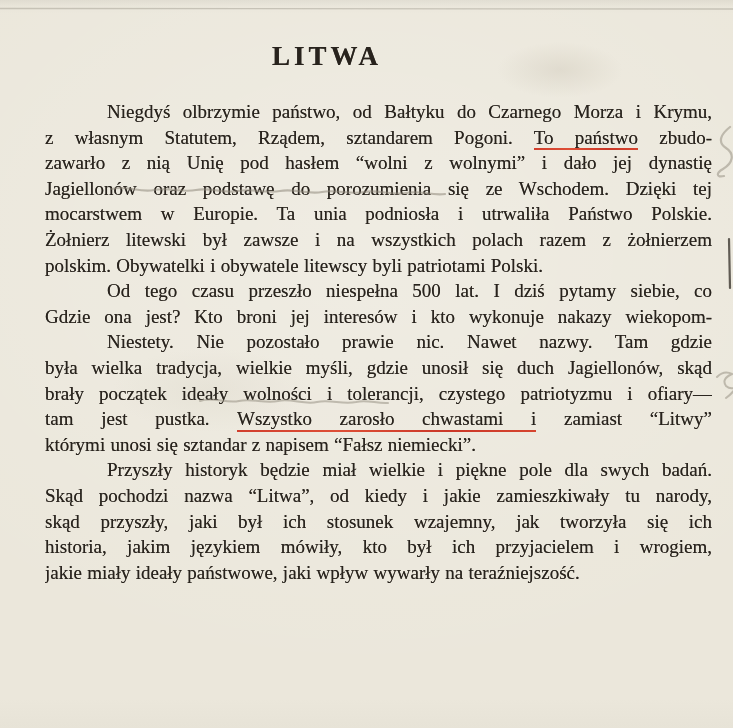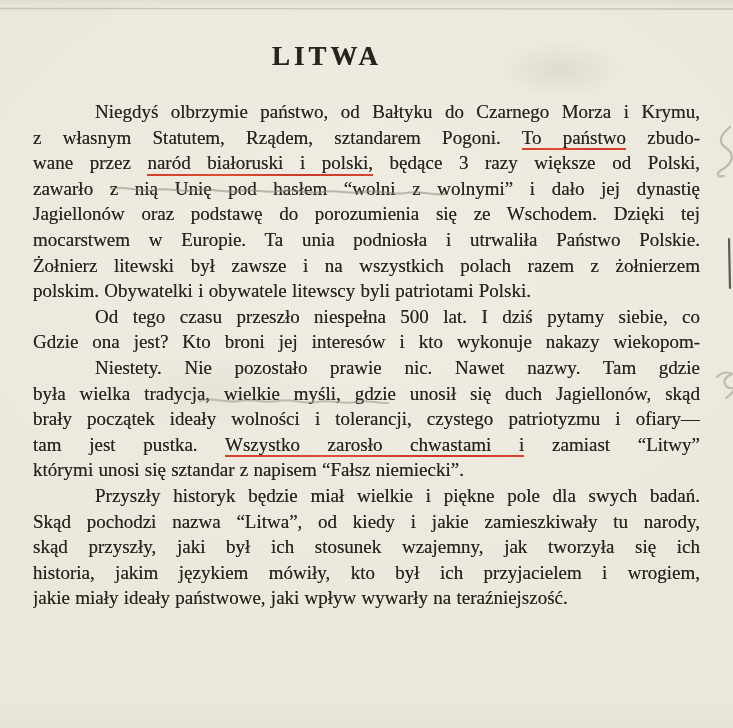--- a/index.html
+++ b/index.html
@@ -23,21 +23,21 @@
       linear-gradient(180deg,#dfdbcf 0px,#e9e5d9 7px,var(--paper) 14px,var(--paper) 96%,#e7e3d7 100%);
     color:var(--ink);
   }
   .title{
     position:absolute;top:41px;left:0;width:654px;
     text-align:center;font-size:27px;font-weight:700;letter-spacing:4px;
     line-height:30px;
     text-shadow:0 0 .5px rgba(35,30,24,.75);
   }
   .text-block{
-    position:absolute;left:33px;top:99px;width:667px;
+    position:absolute;left:45px;top:99px;width:667px;
     font-size:19px;line-height:var(--lh);
     text-shadow:0 0 .45px rgba(40,34,27,.65);
   }
   .line{
     height:var(--lh);overflow:hidden;
     text-align:justify;text-align-last:justify;
     word-spacing:.5px;
   }
   .line.indent{text-indent:62px;}
   .line.last{text-align-last:left;}
@@ -58,21 +58,20 @@
 
 <div class="page">
 
   <div class="title">LITWA</div>
 
   <div class="text-block">
 
     <div>
       <div class="line indent"><span>Niegdyś olbrzymie państwo, od Bałtyku do Czarnego Morza i Krymu,</span></div>
       <div class="line"><span>z własnym Statutem, Rządem, sztandarem Pogoni. </span><span class="u-red">To państwo</span><span> zbudo-</span></div>
-      <div class="line"><span>wane przez </span><span class="u-red">naród białoruski i polski,</span><span> będące 3 razy większe od Polski,</span></div>
       <div class="line"><span>zawarło z nią Unię pod hasłem “wolni z wolnymi” i dało jej dynastię</span></div>
       <div class="line"><span>Jagiellonów oraz podstawę do porozumienia się ze Wschodem. Dzięki tej</span></div>
       <div class="line"><span>mocarstwem w Europie. Ta unia podniosła i utrwaliła Państwo Polskie.</span></div>
       <div class="line"><span>Żołnierz litewski był zawsze i na wszystkich polach razem z żołnierzem</span></div>
       <div class="line last"><span>polskim. Obywatelki i obywatele litewscy byli patriotami Polski.</span></div>
     </div>
 
     <div>
       <div class="line indent"><span>Od tego czasu przeszło niespełna 500 lat. I dziś pytamy siebie, co</span></div>
       <div class="line"><span>Gdzie ona jest? Kto broni jej interesów i kto wykonuje nakazy wiekopom-</span></div>

